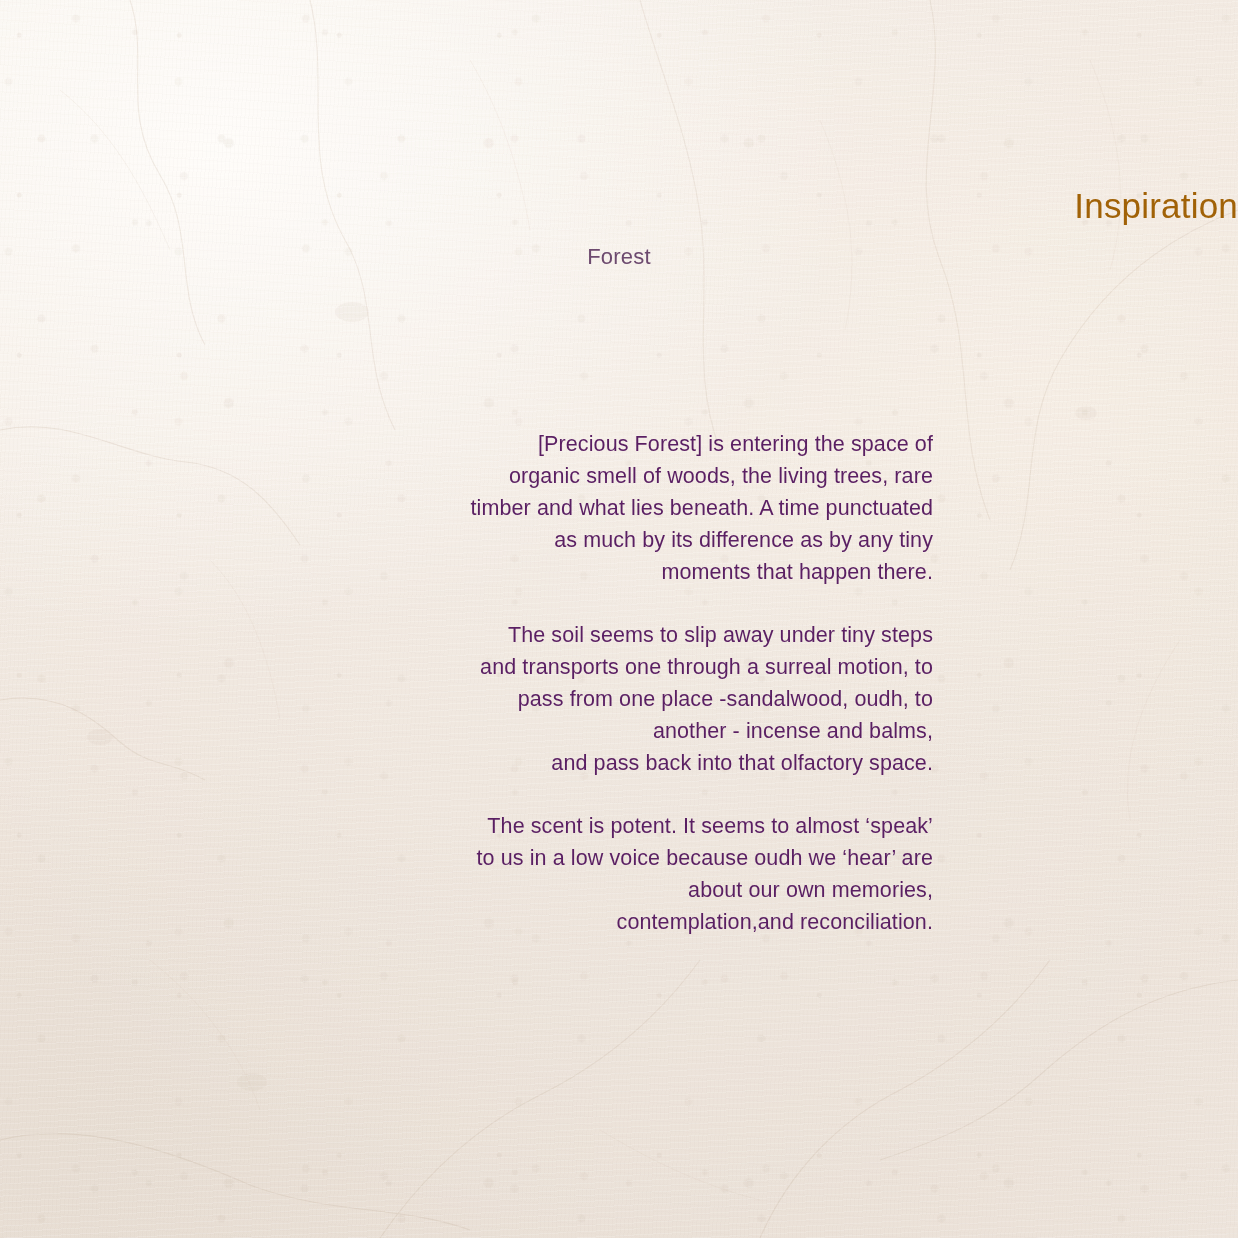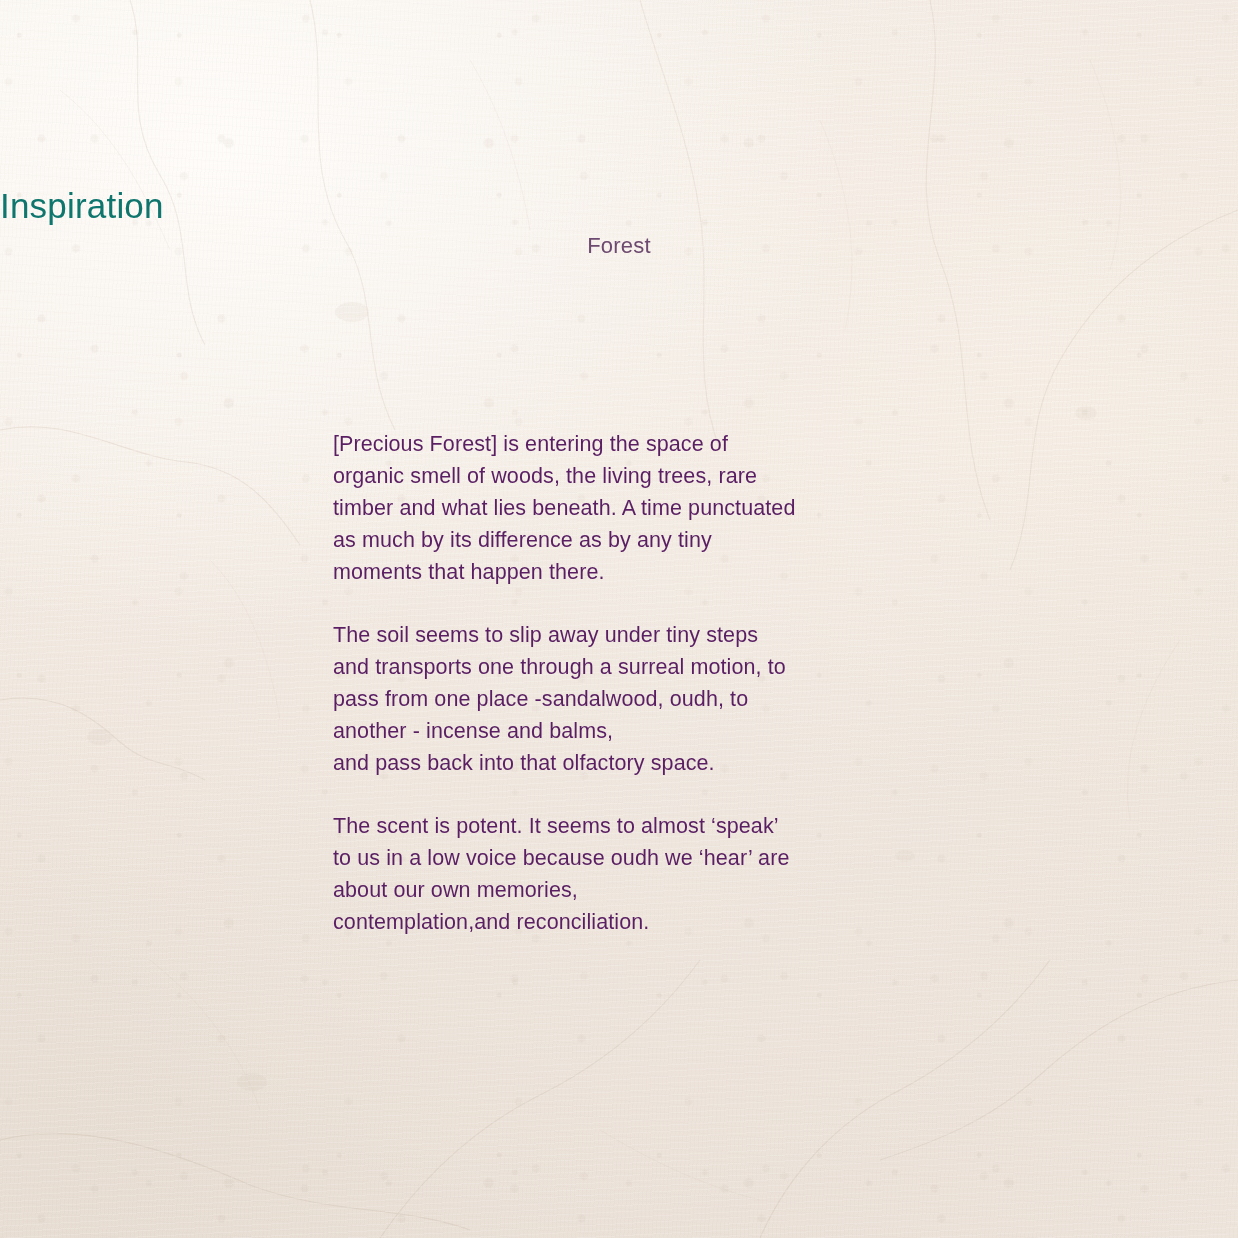--- a/index.html
+++ b/index.html
@@ -71,48 +71,49 @@
     z-index: 5;
     width: 100%;
     height: 100%;
   }
 
   .title {
     position: absolute;
     top: 186px;
     left: 0;
     width: 100%;
-    text-align: left;
+    text-align: right;
     font-size: 35px;
     font-weight: 400;
-    color: #0f766e;
+    color: #a16207;
     letter-spacing: 0.2px;
   }
   .subtitle {
     position: absolute;
-    top: 233px;
+    top: 244px;
     left: 0;
     width: 100%;
     text-align: center;
     font-size: 22px;
     font-weight: 400;
     color: #6d4a6f;
     letter-spacing: 0.2px;
   }
 
   .body-copy {
     position: absolute;
     top: 428px;
     left: 333px;
     width: 600px;
     color: #5a1f63;
     font-size: 21.5px;
     line-height: 32px;
     font-weight: 400;
     letter-spacing: 0.1px;
+    text-align: right;
   }
   .para {
     margin: 0 0 31px 0;
     white-space: pre-line;
   }
   .para:last-child { margin-bottom: 0; }
 </style>
 </head>
 <body>
 

